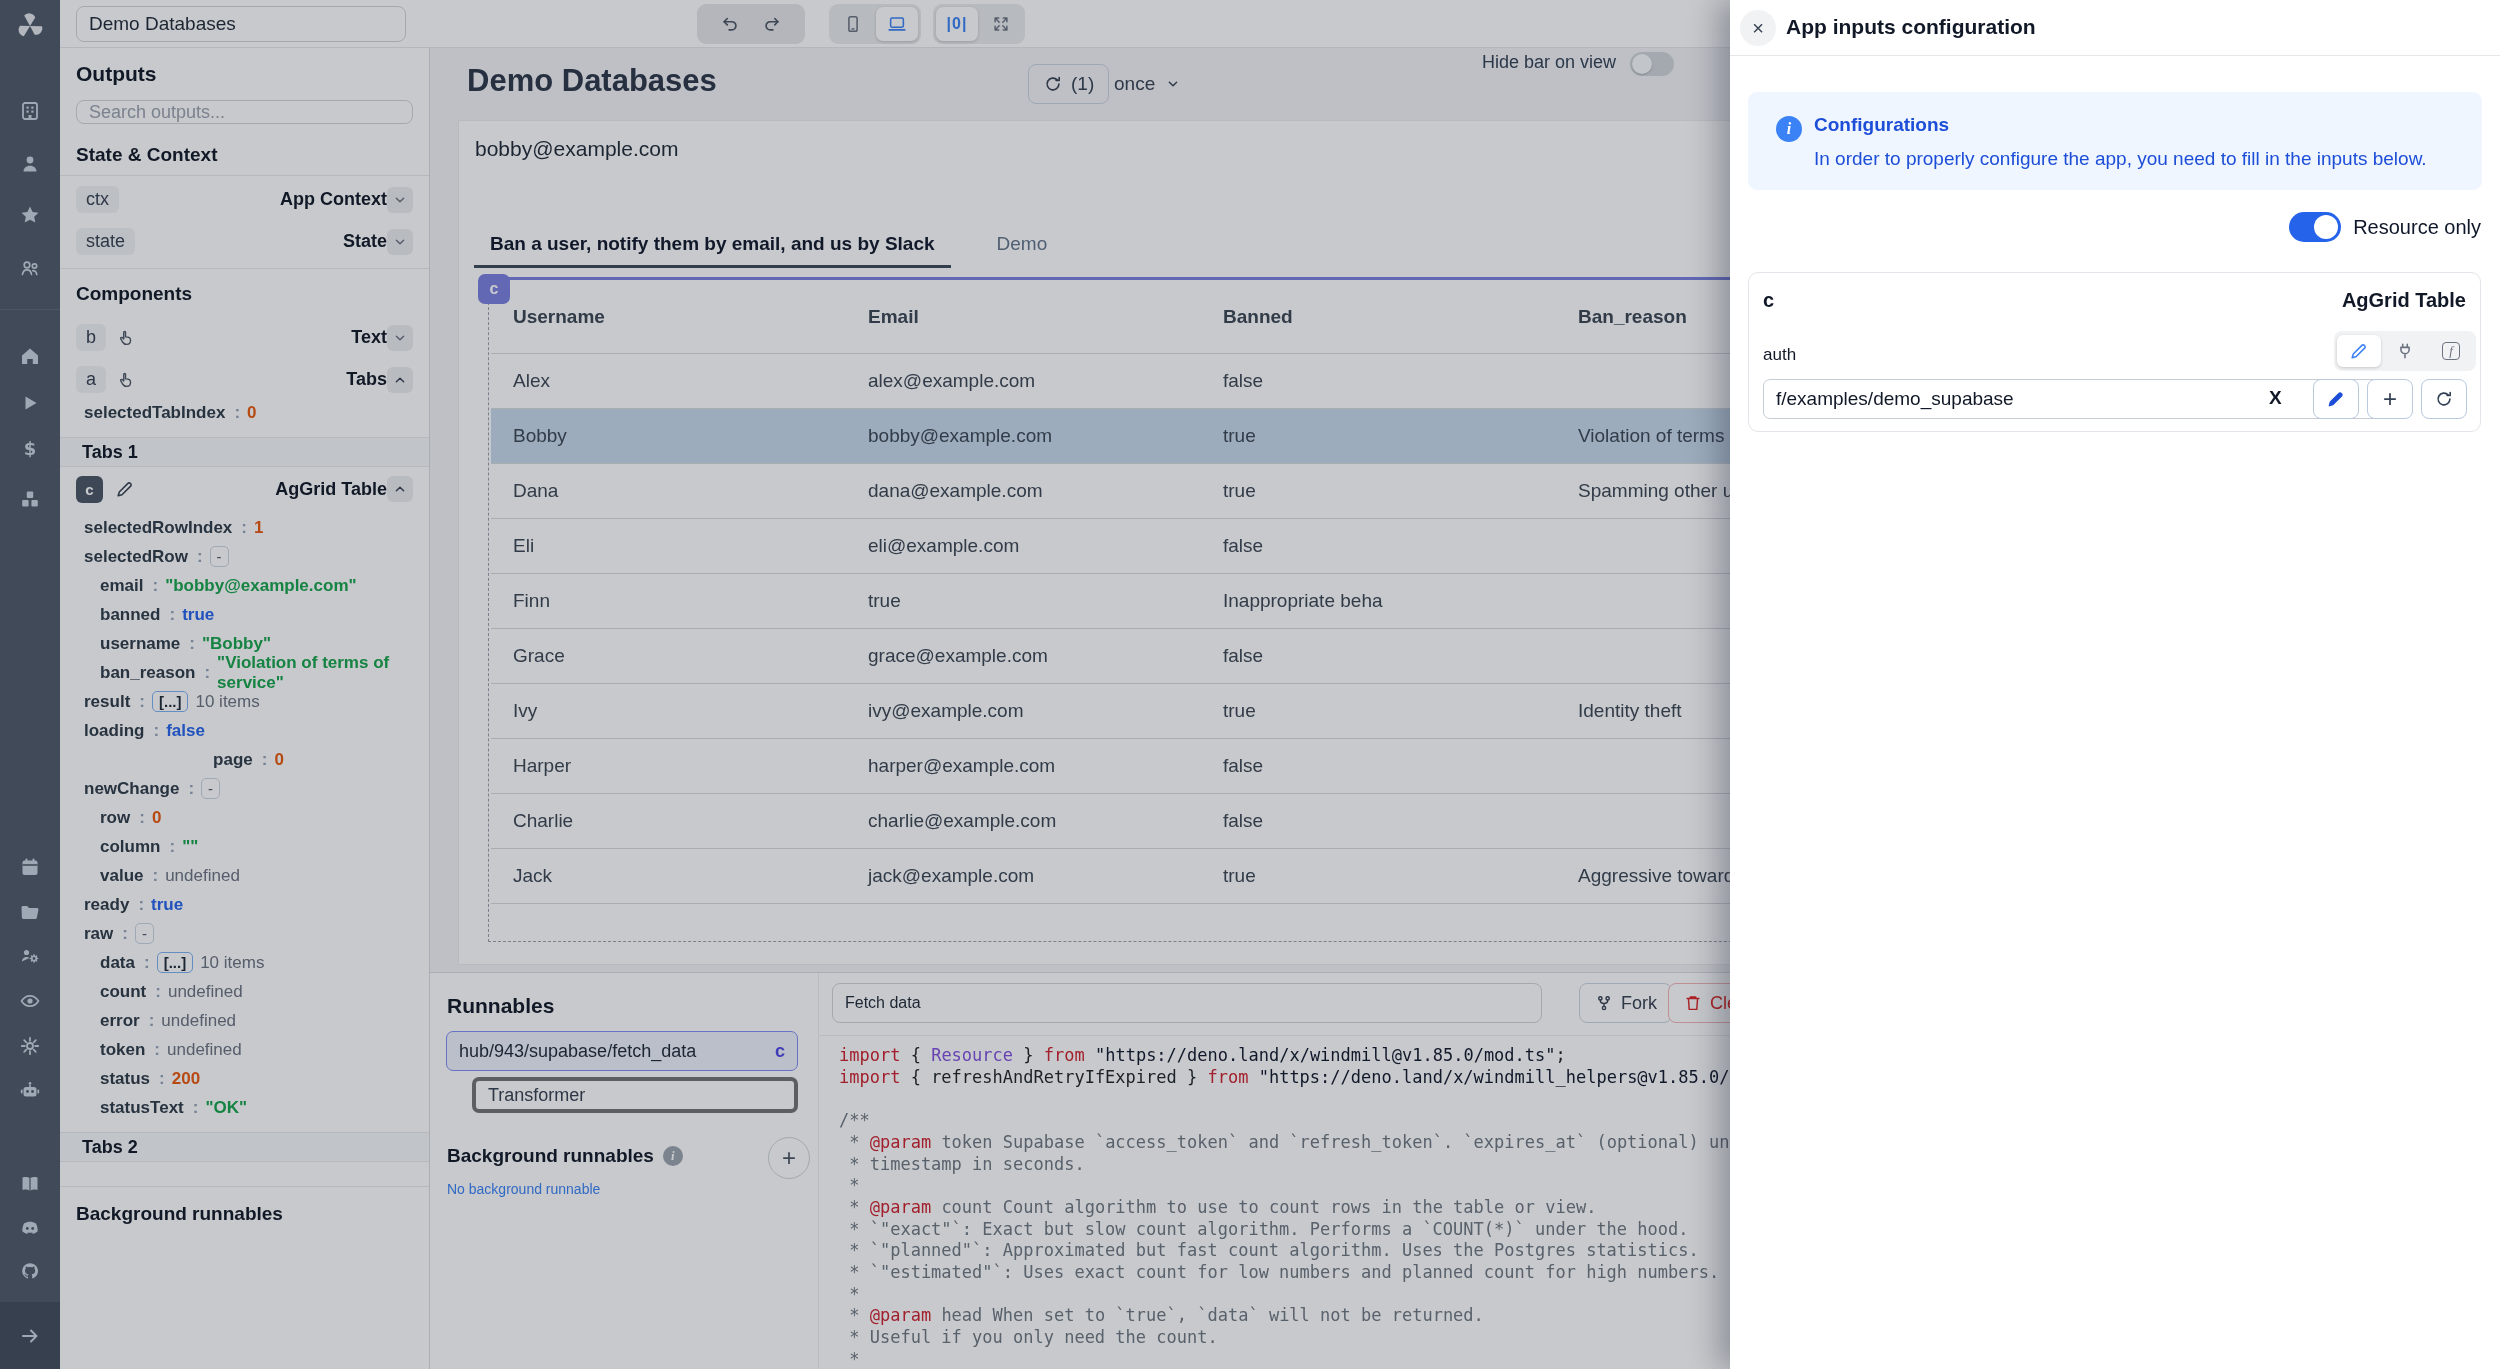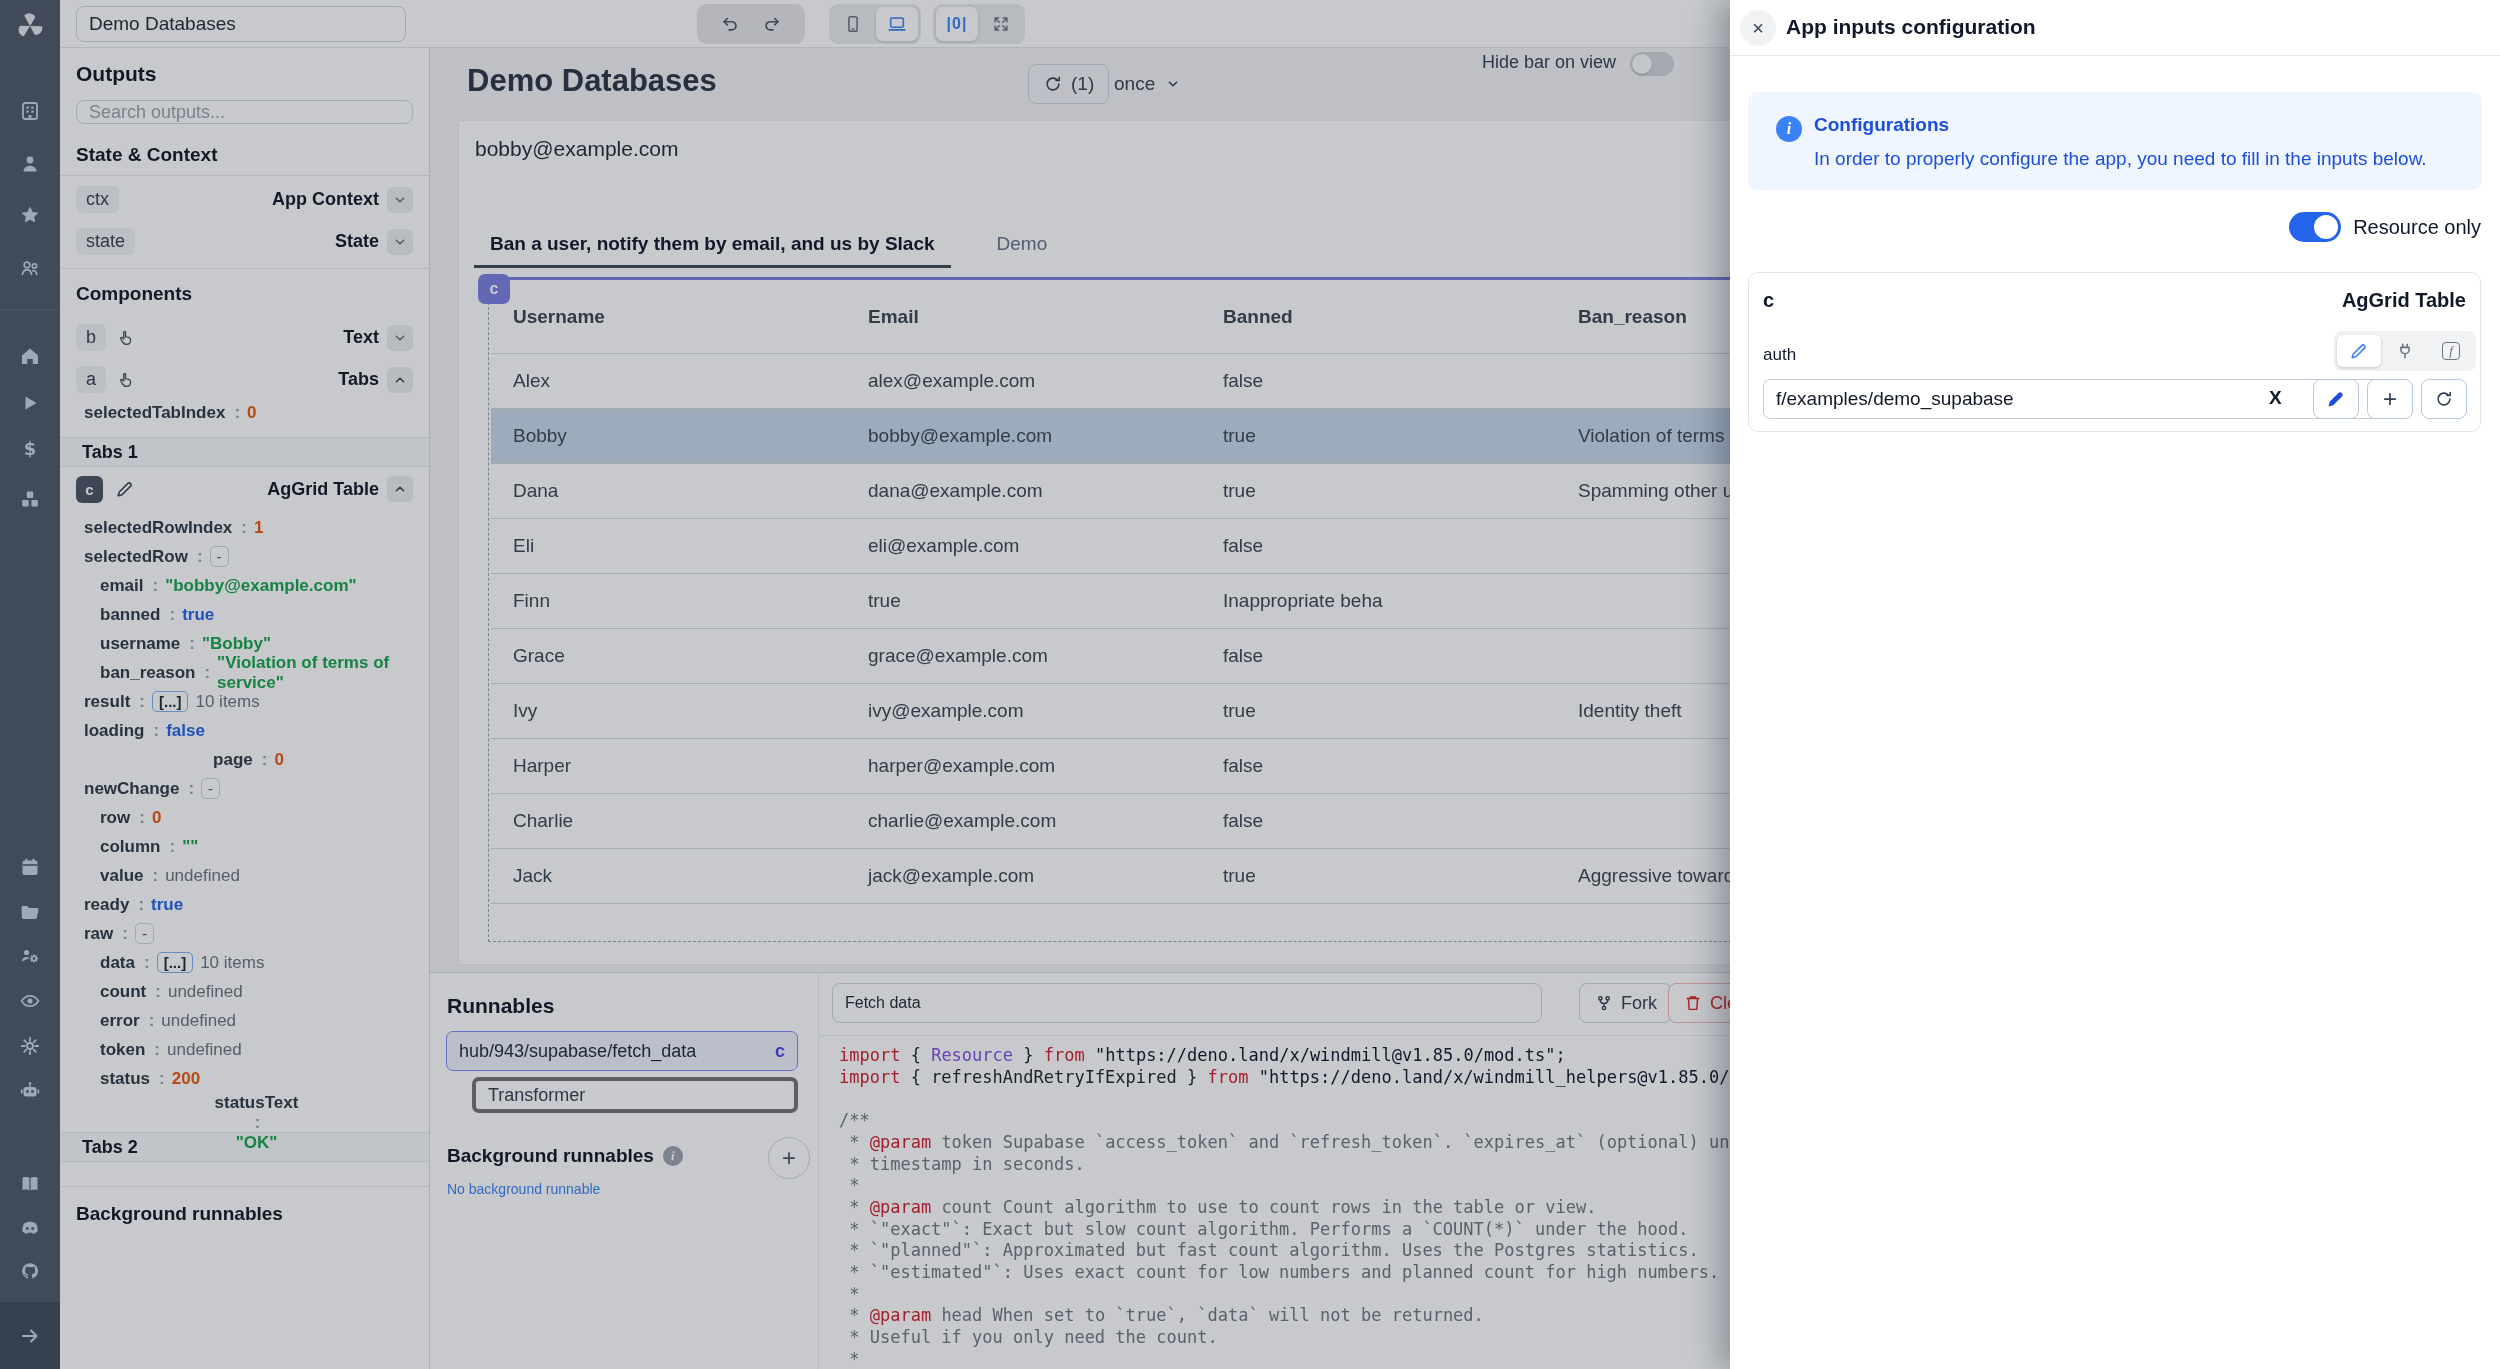--- a/index.html
+++ b/index.html
@@ -27,21 +27,21 @@
 
 
 .outputs{position:absolute;left:60px;top:48px;width:370px;height:1321px;background:#fff;border-right:1px solid #d8dbe0;z-index:3;padding:14px 16px 0 16px;font-size:18px;overflow:hidden}
 .op-title{font-size:21px;font-weight:700;color:#111827}
 .op-search{margin-top:14px;width:100%;height:24px;border:1px solid #d1d5db;border-radius:8px;padding:0 12px;font-size:18px;color:#374151;font-family:inherit}
 .op-search::placeholder{color:#9ca3af}
 .op-sec{margin-top:20px;font-size:19px;font-weight:700;color:#111827;padding-bottom:9px;border-bottom:1px solid #e8eaed;margin-left:-16px;margin-right:-16px;padding-left:16px}
 .op-row{display:flex;align-items:center;height:37px;margin-top:5px}
 .op-tag{background:#f1f2f4;border-radius:6px;padding:3px 10px;color:#374151;font-weight:500}
 .op-hand{margin-left:10px;color:#4b5563}
-.op-right{margin-left:auto;display:flex;align-items:center;gap:8px}
+.op-right{margin-left:auto;display:flex;align-items:center;}
 .op-type{font-weight:700;color:#111827}
 .chev-box{width:26px;height:26px;background:#eceef0;border-radius:6px;display:flex;align-items:center;justify-content:center;color:#6b7280}
 .op-hr{border-bottom:1px solid #e8eaed;margin:8px -16px 0 -16px}
 .kv{display:flex;align-items:center;height:29px;font-size:17px}
 .kv .k{font-weight:600;color:#2f3a48}
 .kv .colon{color:#94a3b8;margin:0 7px 0 9px;font-weight:700}
 .v-num{color:#ea580c;font-weight:600}
 .v-str{color:#16a34a;font-weight:600}
 .v-bool{color:#2563eb;font-weight:600}
 .v-undef{color:#6b7280}
@@ -502,21 +502,21 @@
         <div class="kv" style="padding-left: 24px;">
           <span class="k">token</span>
           <span class="colon">:</span>
           <span class="v-undef">undefined</span>
         </div>
         <div class="kv" style="padding-left: 24px;">
           <span class="k">status</span>
           <span class="colon">:</span>
           <span class="v-num">200</span>
         </div>
-        <div class="kv" style="padding-left: 24px; flex-direction: column;">
+        <div class="kv" style="padding-left: 24px;">
           <span class="k">statusText</span>
           <span class="colon">:</span>
           <span class="v-str">"OK"</span>
         </div>
       </div>
     <div class="sec-bar">Tabs 2</div>
     <div class="op-hr" style="margin-top:24px"></div>
     <div class="op-title" style="font-size:19px;margin-top:16px">Background runnables</div>
   </section>
 

